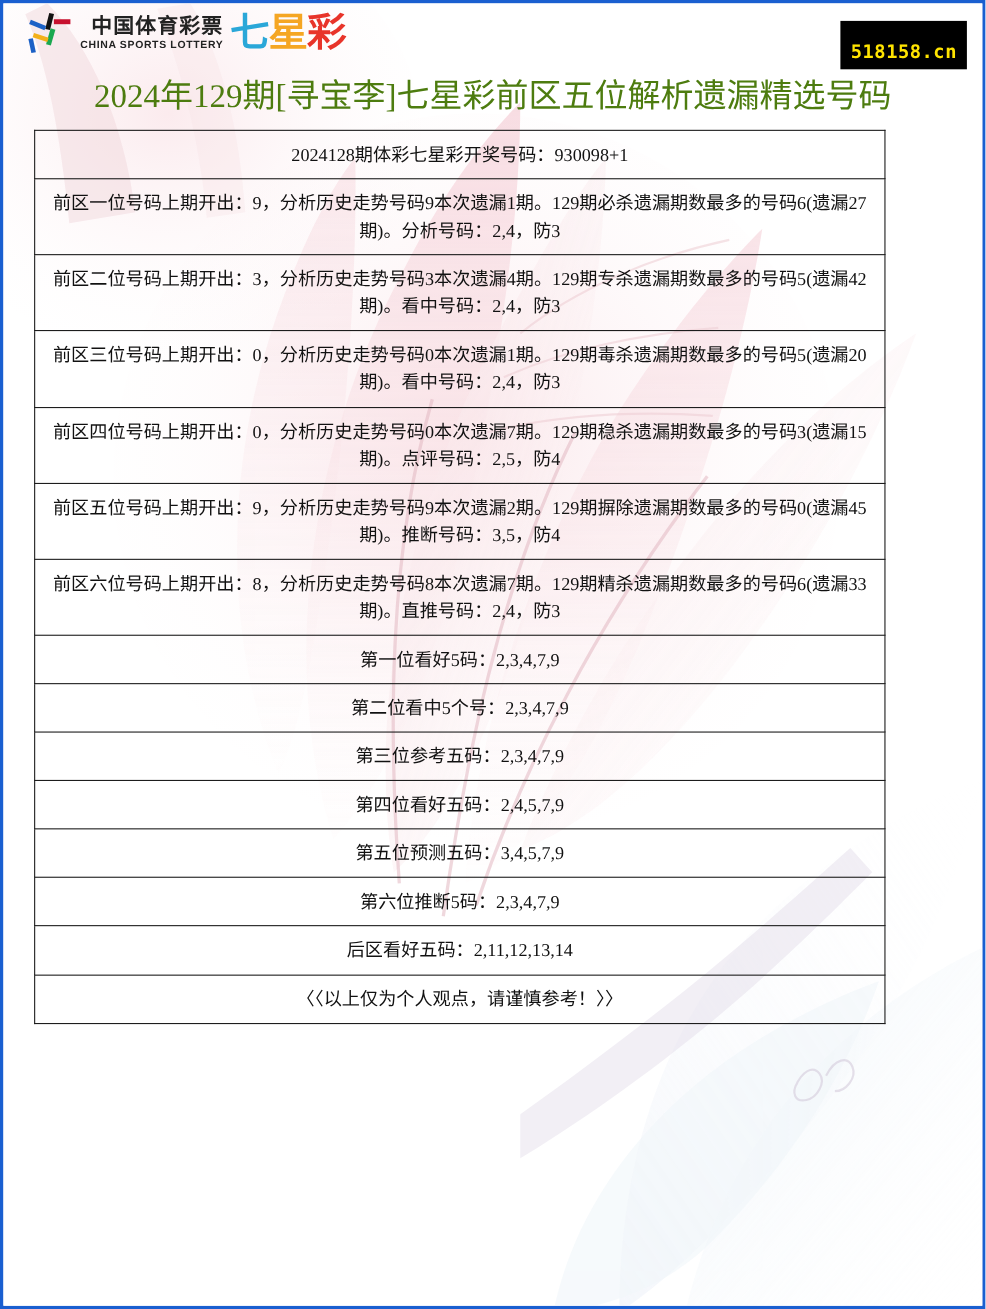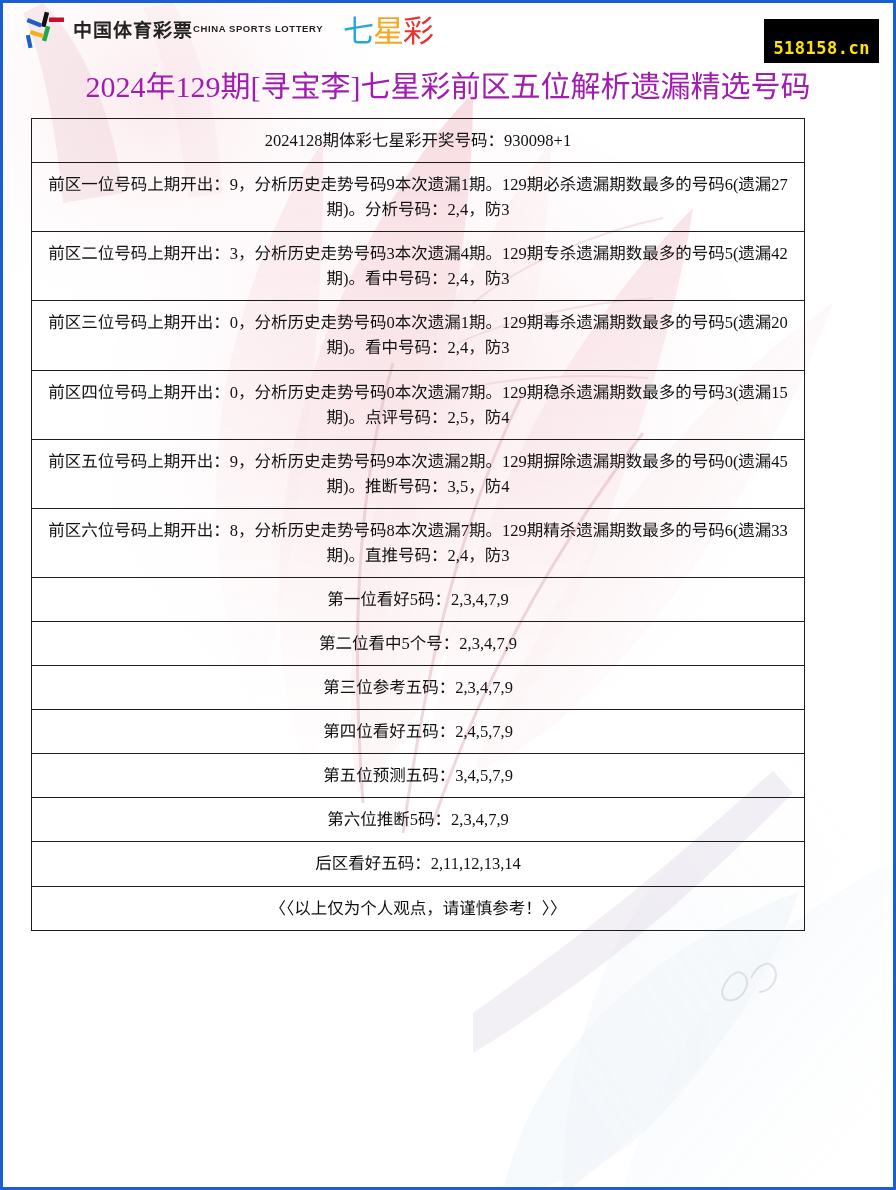--- a/index.html
+++ b/index.html
@@ -58,21 +58,21 @@
     align-items: center;
     gap: 6px;
   }
   #logo-mark {
     width: 42px;
     height: 38px;
     flex: none;
   }
   #logo-words {
     display: flex;
-    flex-direction: row;
+    flex-direction: column;
     line-height: 1;
     margin-top: 1px;
     text-align: right;
   }
   .logo-cn {
     font-family: "DejaVu Sans", "Liberation Sans", sans-serif;
     font-size: 19px;
     font-weight: bold;
     color: #222222;
     letter-spacing: 1px;
@@ -80,24 +80,24 @@
   .logo-en {
     font-family: "Liberation Sans", sans-serif;
     font-size: 9.5px;
     font-weight: bold;
     color: #222222;
     letter-spacing: 0.6px;
     margin-top: 3px;
   }
   #logo-brand {
     font-family: "DejaVu Sans", "Liberation Sans", sans-serif;
-    font-size: 31px;
-    font-weight: normal;
+    font-size: 36px;
+    font-weight: bold;
     line-height: 1;
-    margin-left: 14px;
+    margin-left: 0;
     margin-top: 2px;
     letter-spacing: -1px;
   }
   #logo-brand .c1 { color: #2aa7d8; }
   #logo-brand .c2 { color: #f5a623; }
   #logo-brand .c3 { color: #e8342a; }
 
   #url-badge {
     background: #000000;
     color: #ffe400;
@@ -112,21 +112,21 @@
   }
 
   
   #page-title {
     position: relative;
     z-index: 2;
     text-align: center;
     font-family: "Liberation Serif", "DejaVu Serif", serif;
     font-size: 30px;
     font-weight: normal;
-    color: #a21caf;
+    color: #4d7c0f;
     letter-spacing: 0px;
     margin: 1px 0 12px 0;
     white-space: nowrap;
   }
 
   
   #main-table-wrap {
     position: relative;
     z-index: 2;
     padding: 0 28px;

